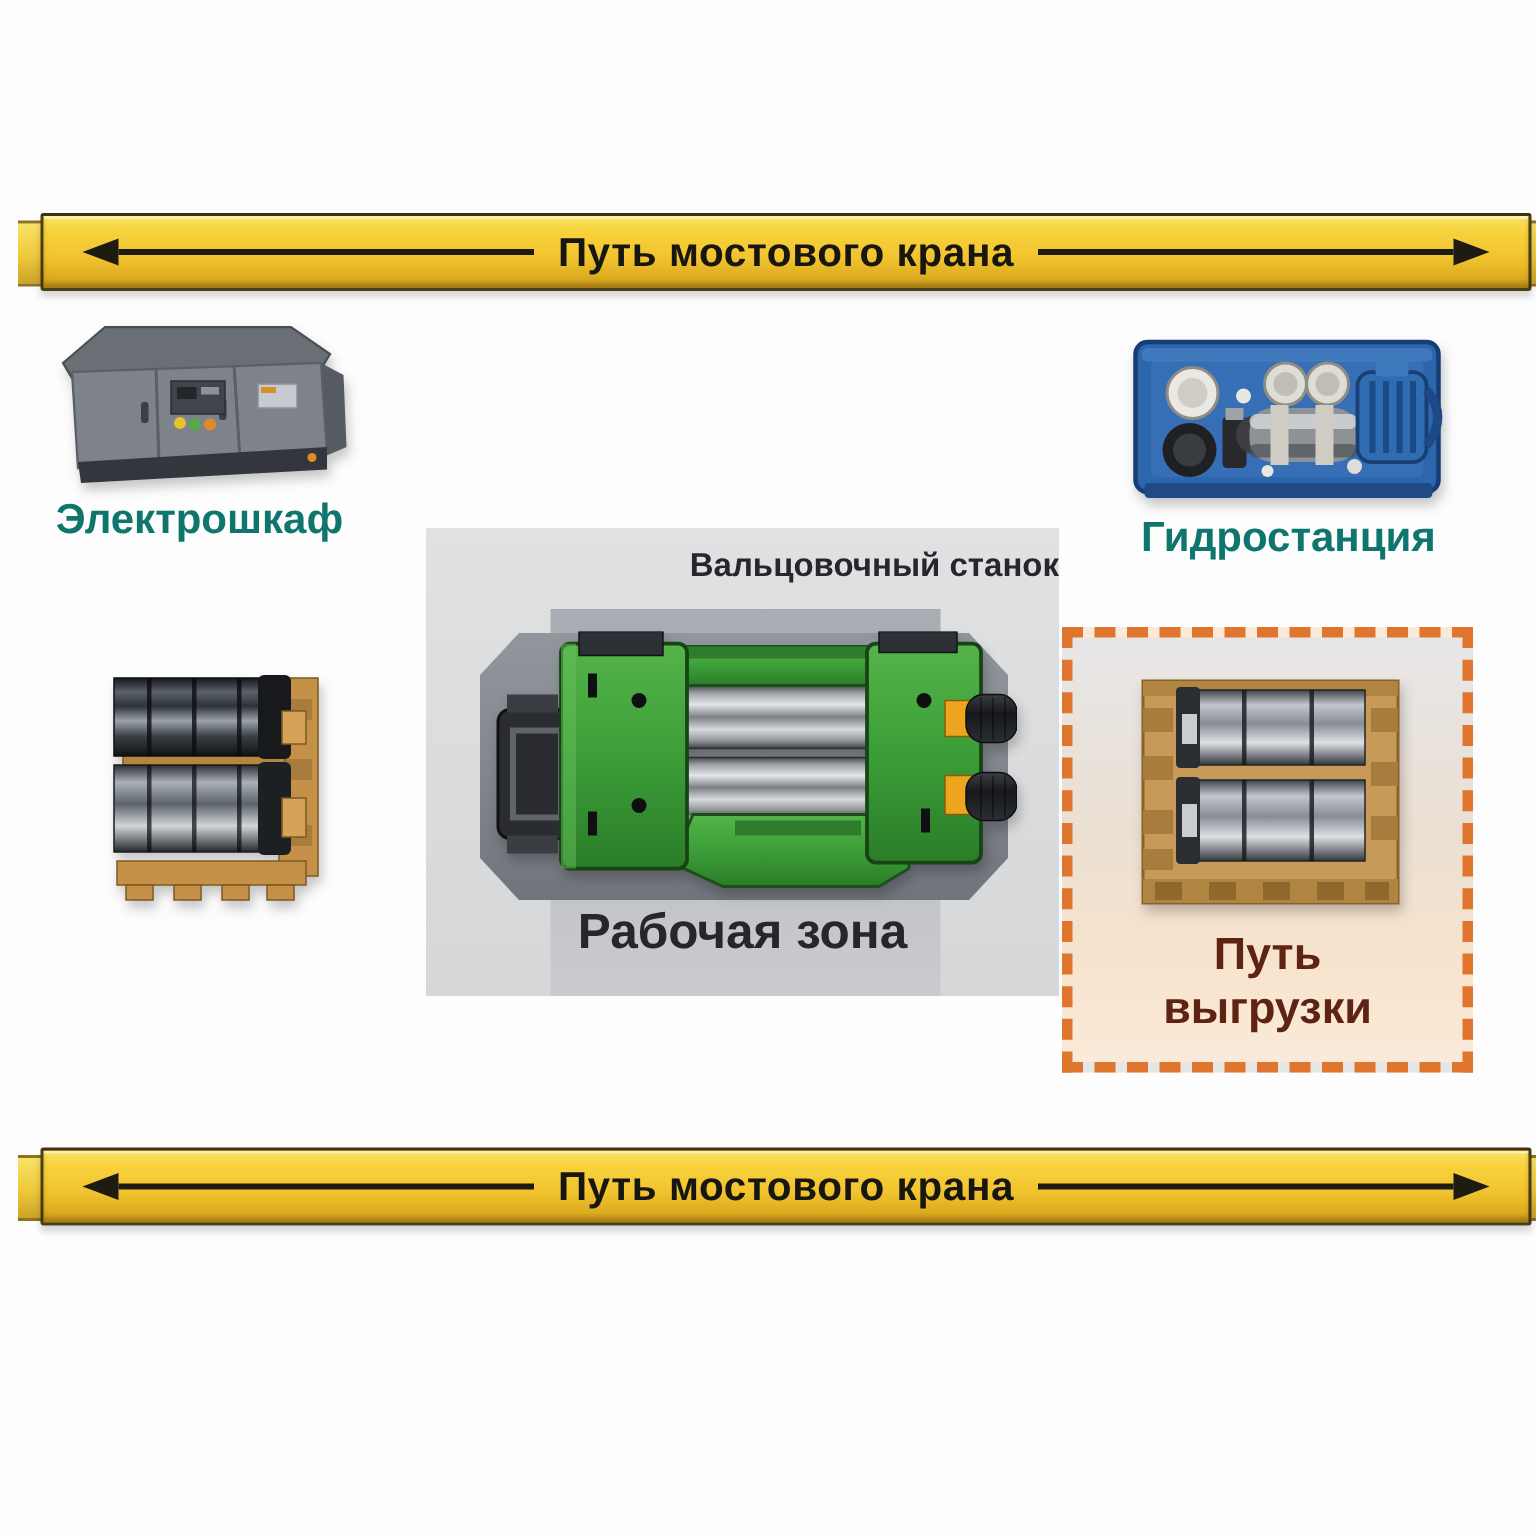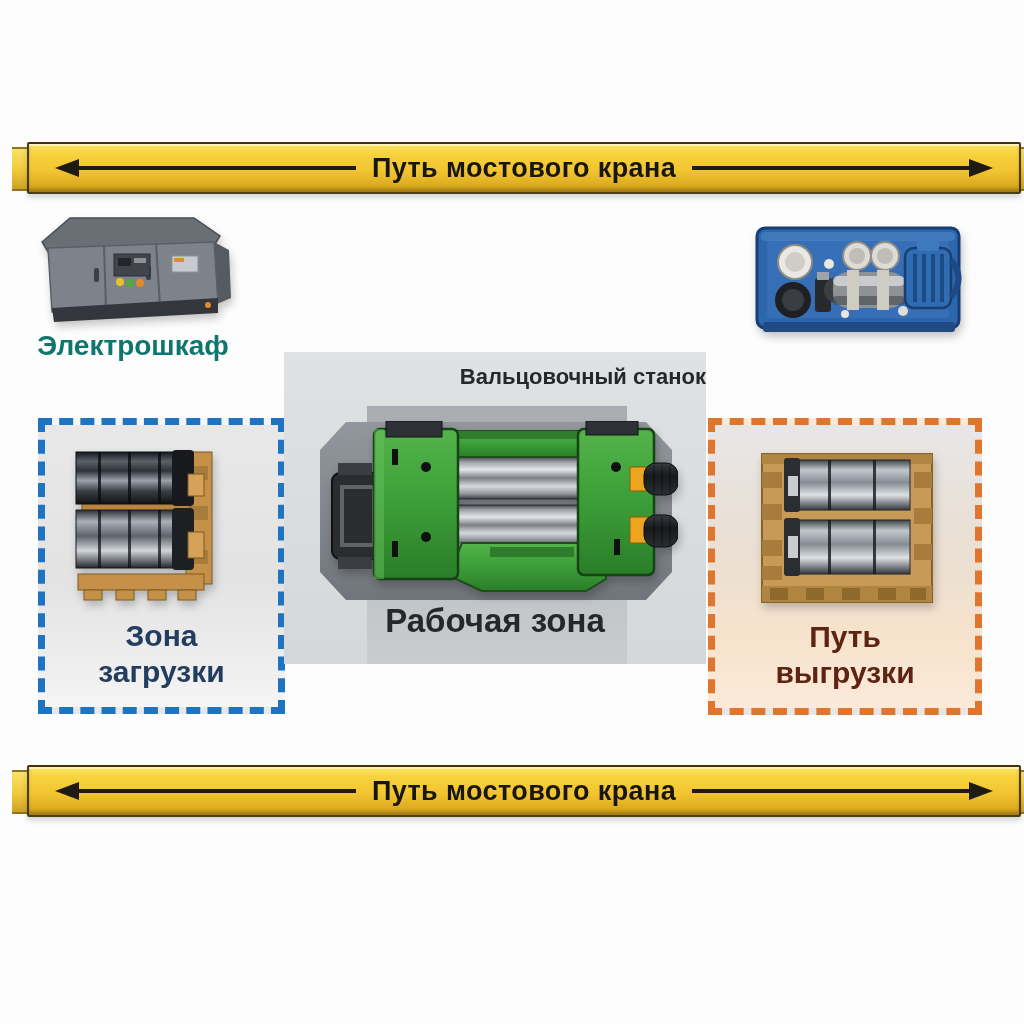--- a/index.html
+++ b/index.html
@@ -121,24 +121,22 @@
     <rect x="164" y="20" width="22" height="13" rx="3" fill="#3d79bd"></rect>
     <line x1="162" y1="36" x2="162" y2="84" stroke="#1c4a85" stroke-width="4"></line>
     <line x1="171" y1="36" x2="171" y2="84" stroke="#1c4a85" stroke-width="4"></line>
     <line x1="180" y1="36" x2="180" y2="84" stroke="#1c4a85" stroke-width="4"></line>
     <line x1="189" y1="36" x2="189" y2="84" stroke="#1c4a85" stroke-width="4"></line>
     <path d="M198,42 q15,18 0,37" fill="none" stroke="#1d4a86" stroke-width="6"></path>
     <circle cx="76" cy="46" r="5" fill="#e8e7e2"></circle>
     <circle cx="150" cy="93" r="5" fill="#dfdedb"></circle>
     <circle cx="92" cy="96" r="4" fill="#e8e7e2"></circle>
   </svg>
-
-  <div class="zone loading">
-    <div class="zone-label">Зона загрузки</div>
-  </div>
+  <div class="equip-label" style="left:752px;top:342px;width:214px">Гидростанция</div>
+
   <svg class="illus" style="left:70px;top:446px" width="150" height="162" viewBox="0 0 150 162">
     <defs>
       <linearGradient id="coilDark" x1="0" y1="0" x2="0" y2="1">
         <stop offset="0" stop-color="#16181c"></stop>
           <stop offset=".18" stop-color="#5b6169"></stop>
         <stop offset=".36" stop-color="#2e3339"></stop>
           <stop offset=".55" stop-color="#9aa1a9"></stop>
         <stop offset=".75" stop-color="#3a3f45"></stop>
           <stop offset="1" stop-color="#101215"></stop>
       </linearGradient>

